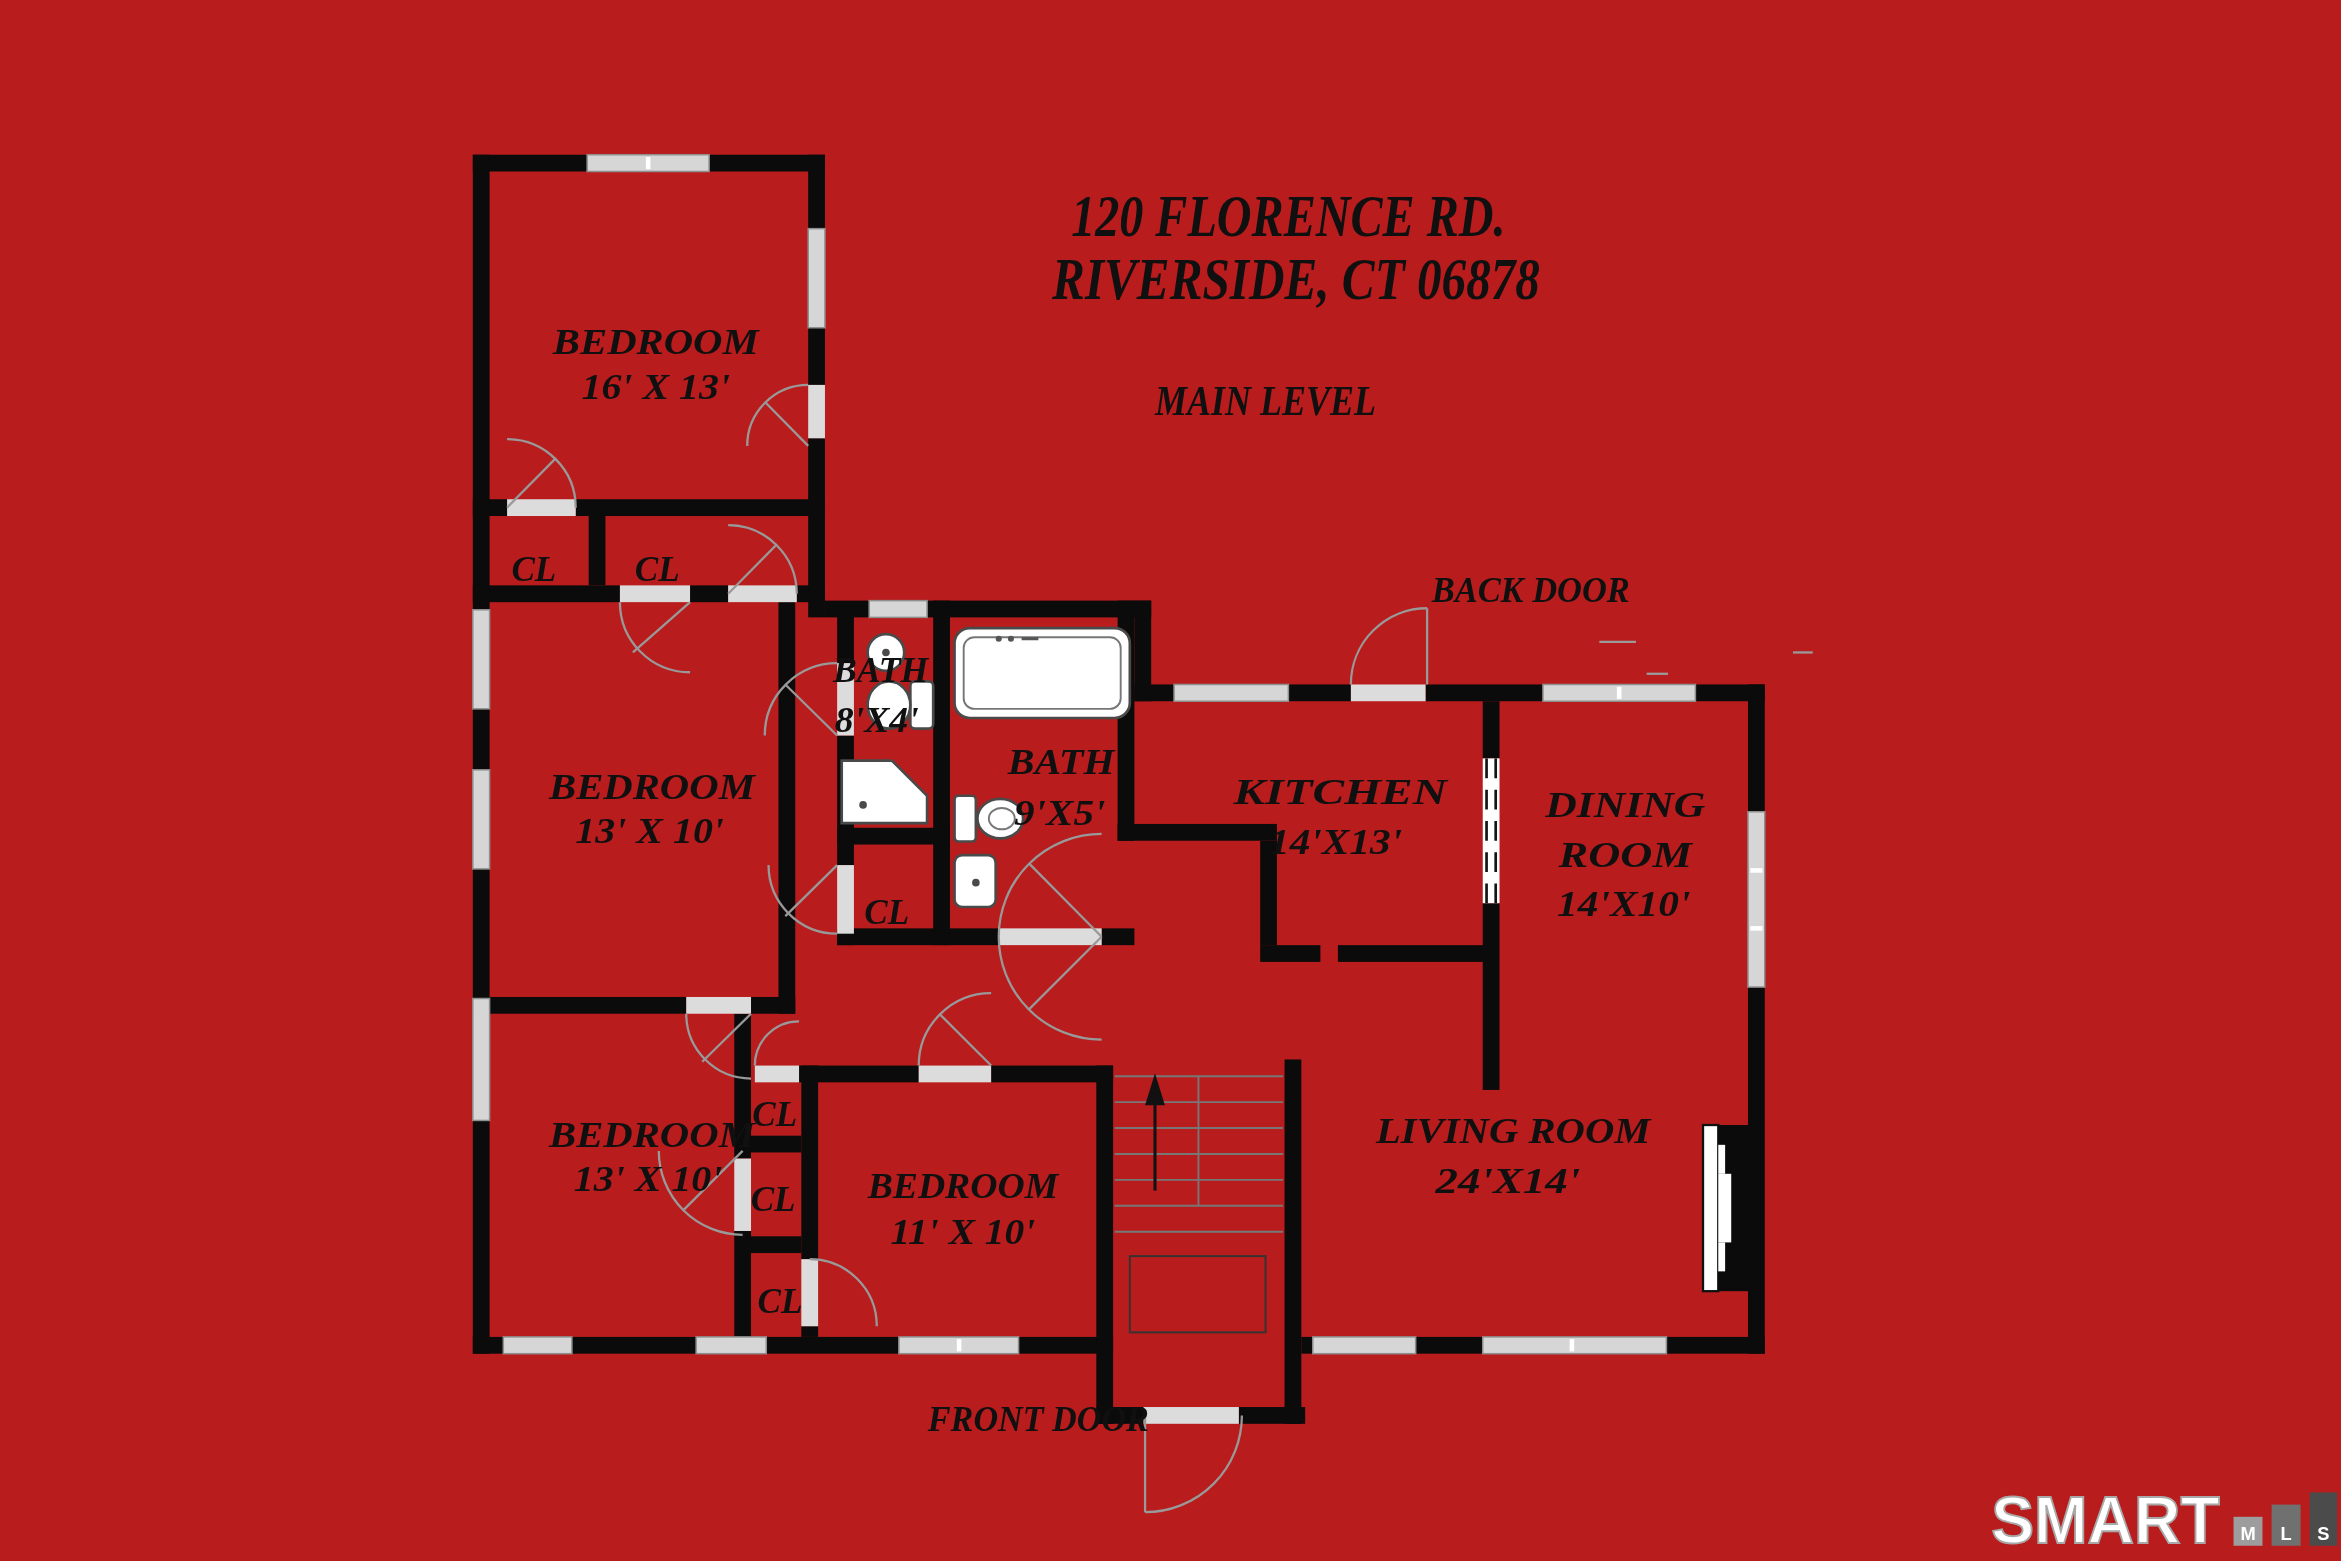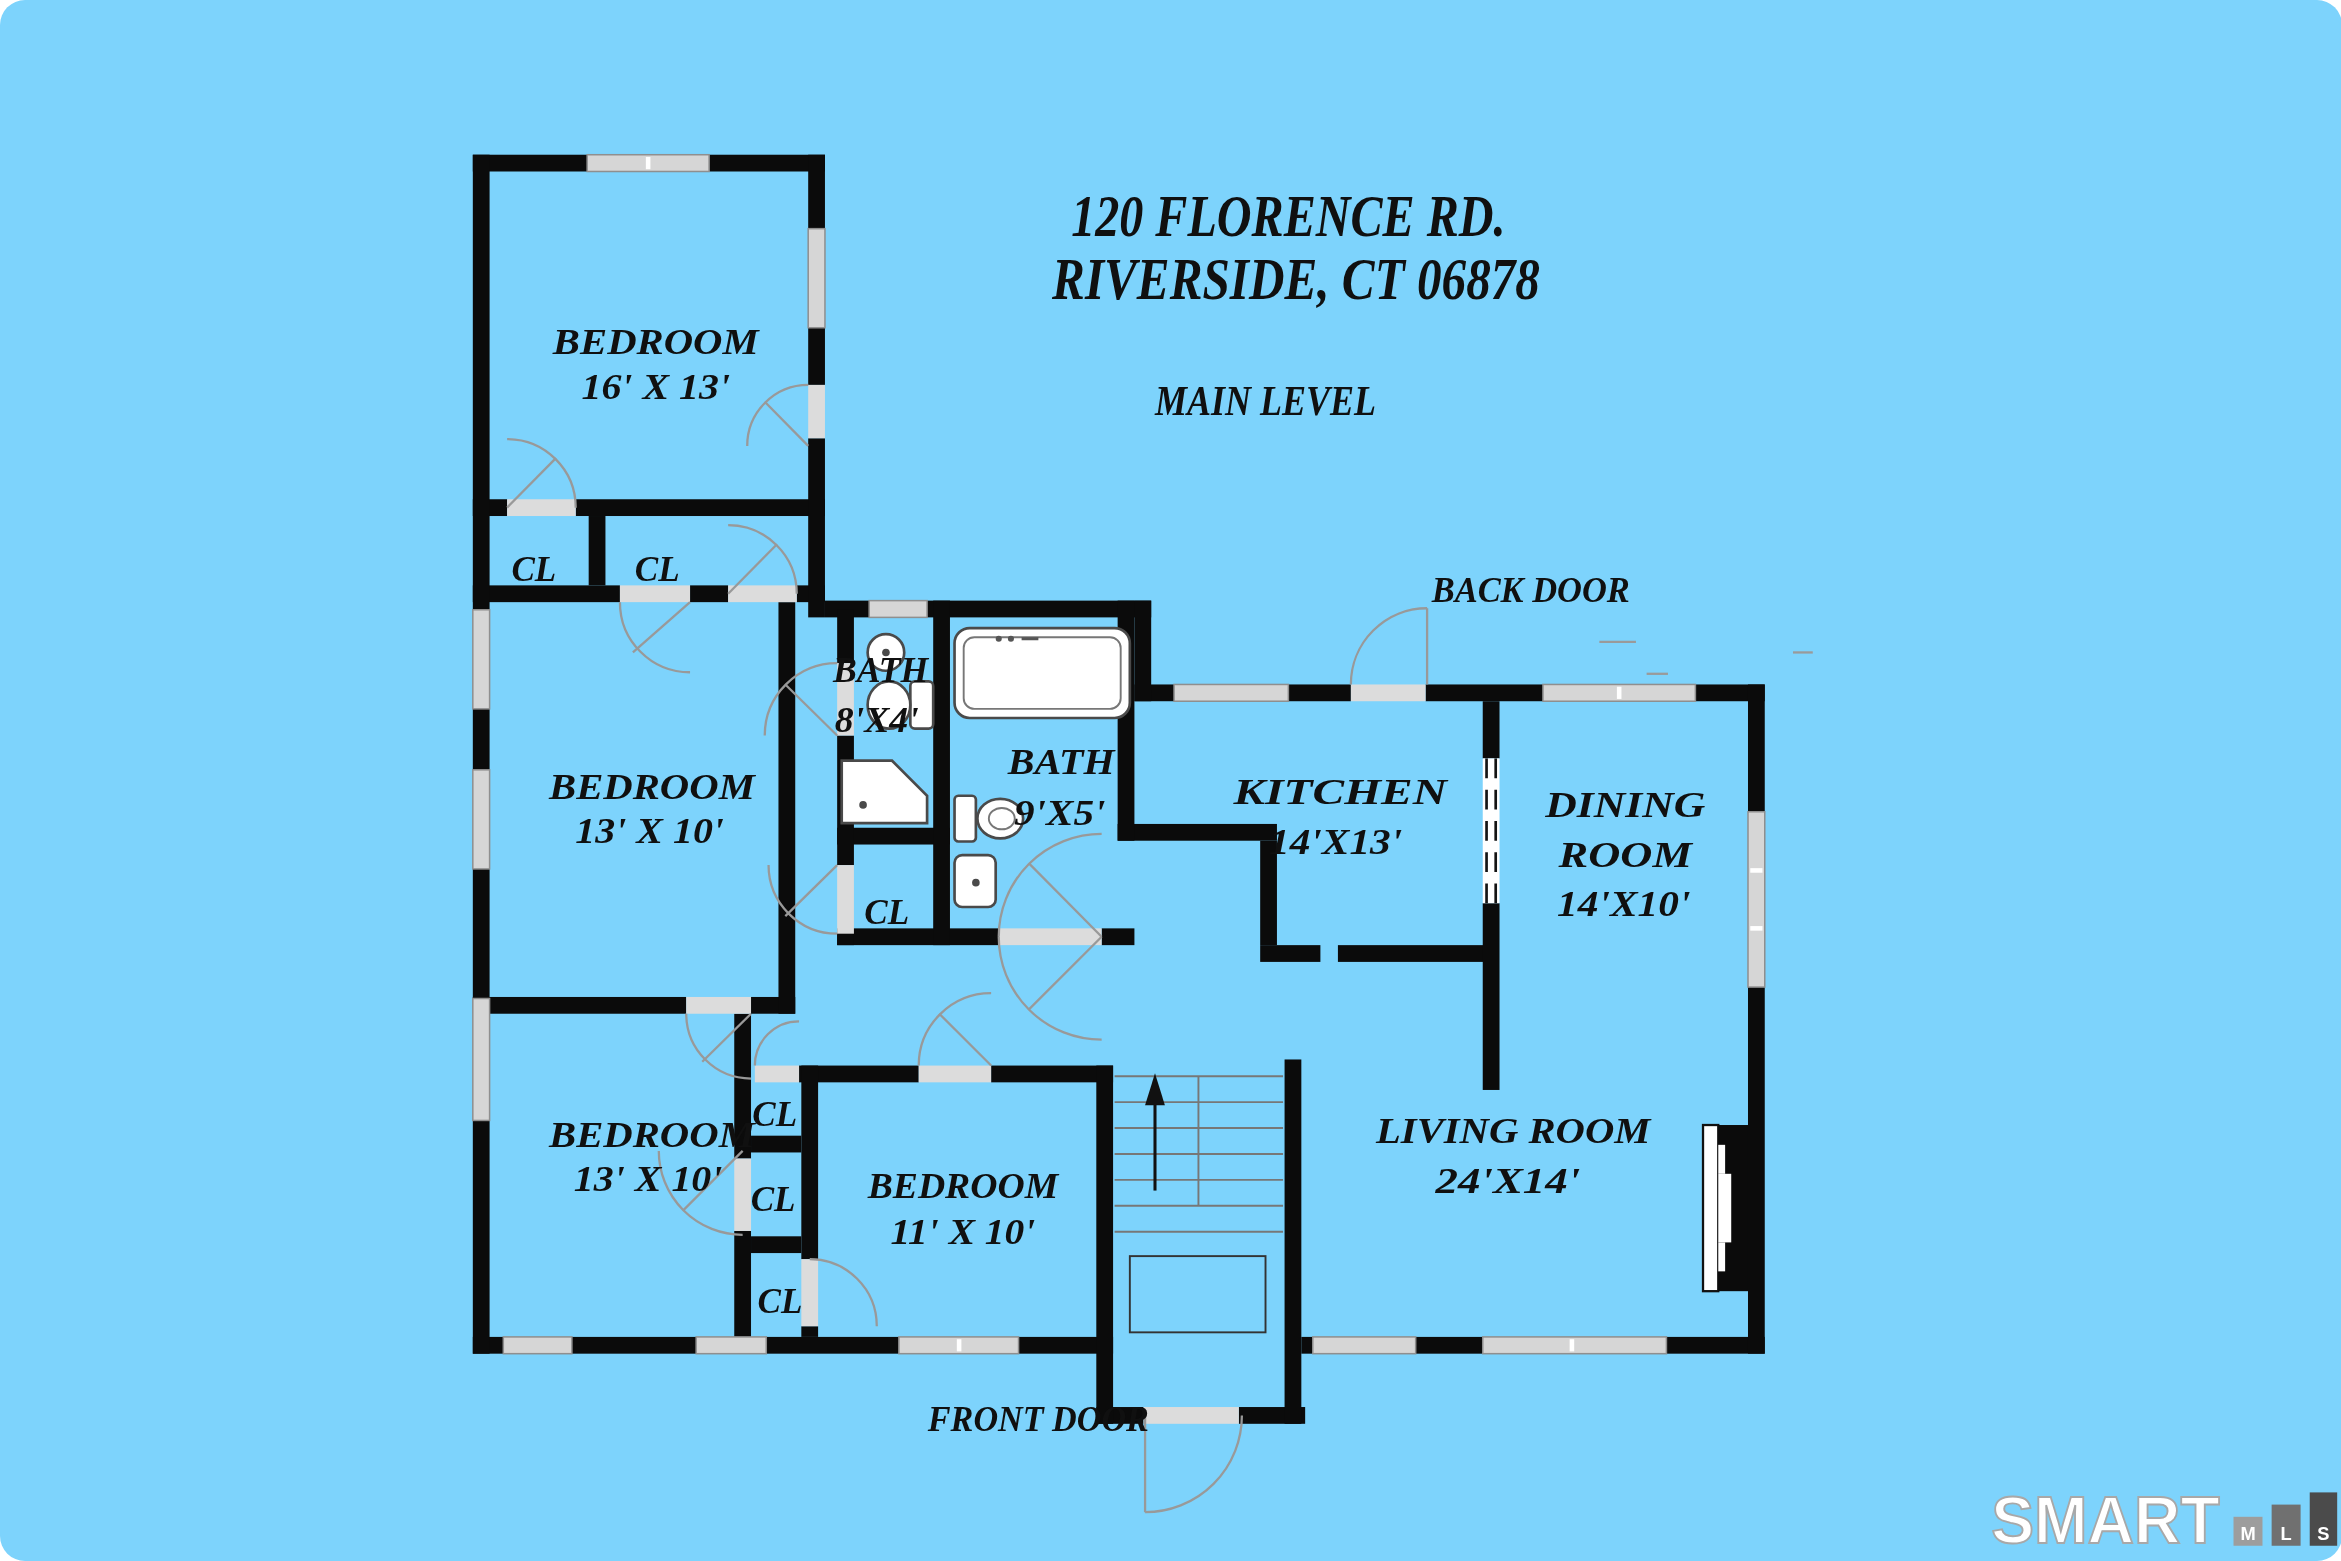--- a/index.html
+++ b/index.html
@@ -1,16 +1,16 @@
 <!DOCTYPE html>
 <html style="font-size:12.2px"><head>
 <meta charset="utf-8">
 <style>
   html,body{margin:0;padding:0;background:#ffffff;}
-  #page{position:relative;width:2342px;height:1561px;background:#7dd3fc;overflow:hidden;border-radius:25px;}
+  #page{position:relative;width:2342px;height:1561px;background:#b91c1c;overflow:hidden;}
   svg{position:absolute;left:0;top:0;}
   .w{fill:#0b0b0b;}
   .n{fill:#d6d6d6;stroke:#8f8f8f;stroke-width:2;}
   .m{fill:#ffffff;}
   .d{fill:#dcdcdc;}
   .a{fill:none;stroke:#999999;stroke-width:3;}
   .l{stroke:#999999;stroke-width:3;}
   .fx{fill:#ffffff;stroke:#4a4a4a;stroke-width:3.5;}
   .tread{stroke:#777777;stroke-width:2.5;}
   .tick{stroke:#9a9a9a;stroke-width:3;}

